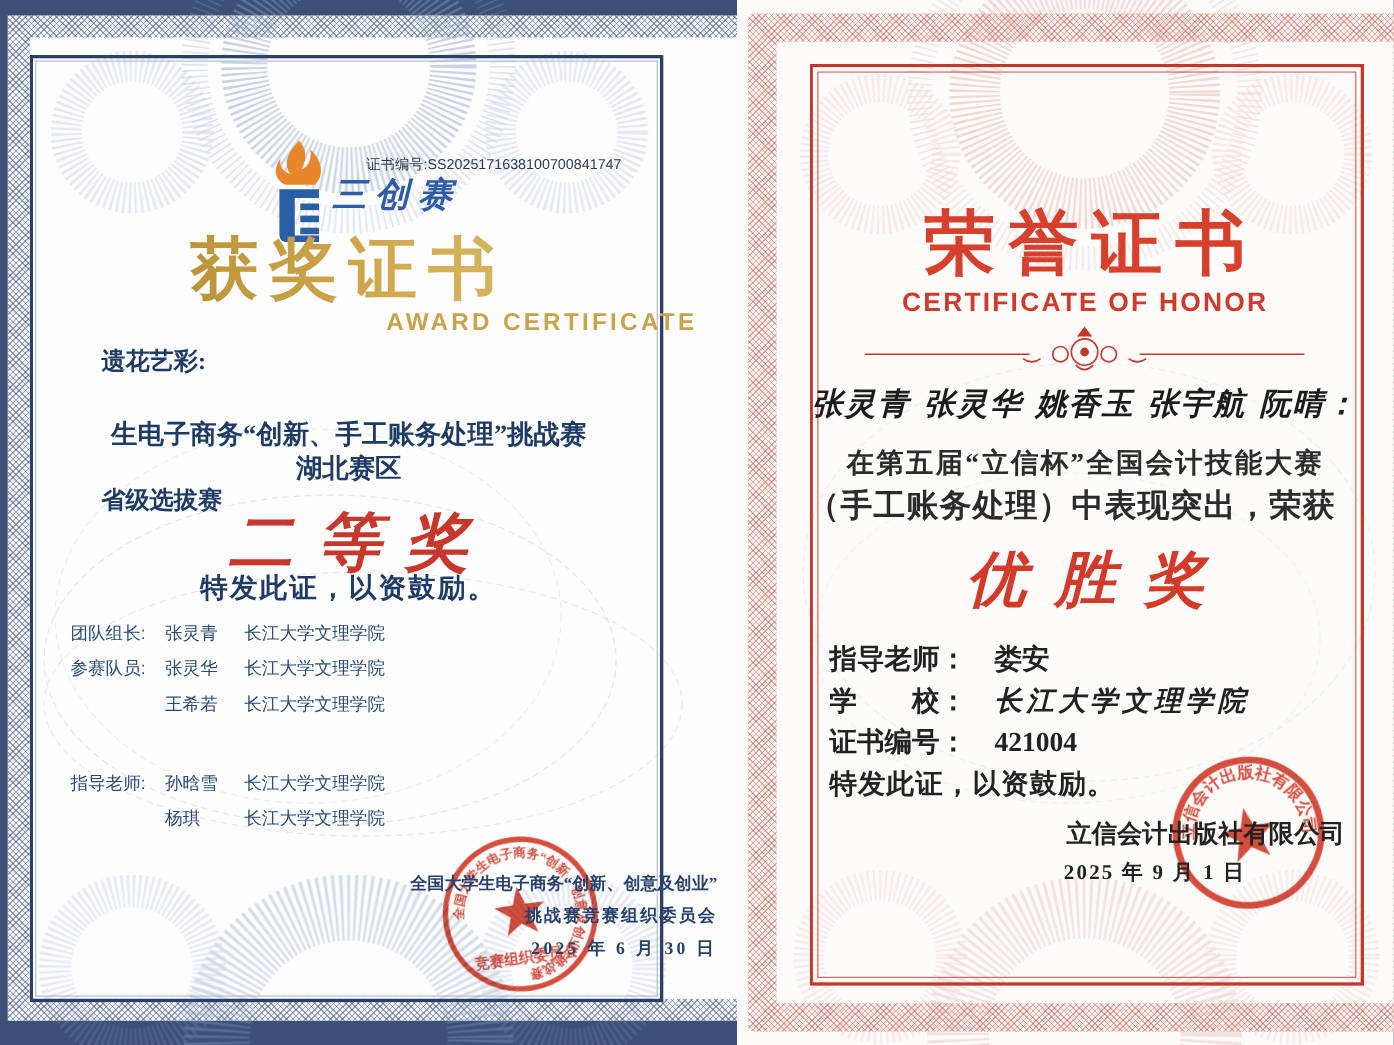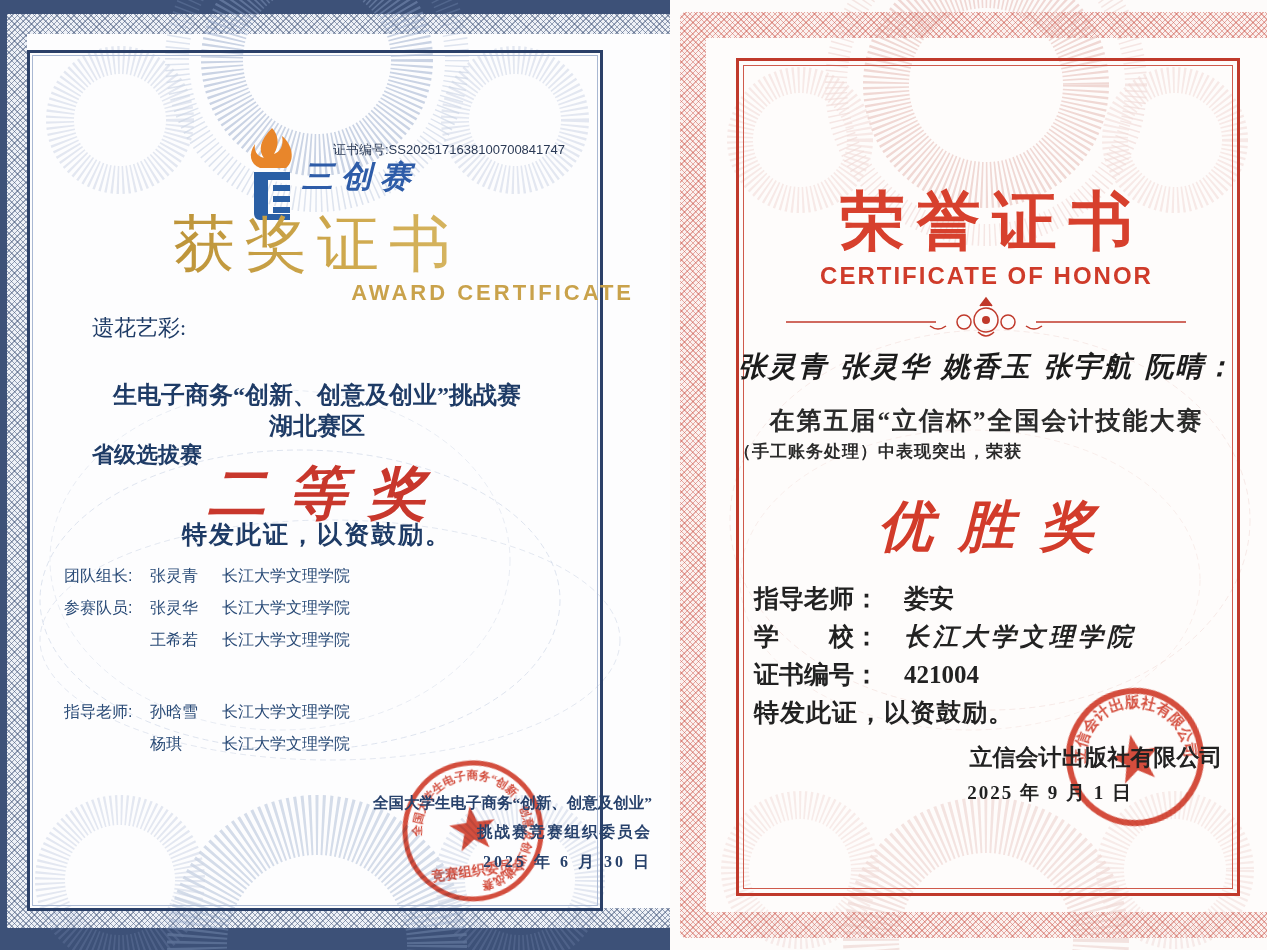--- a/index.html
+++ b/index.html
@@ -17,27 +17,27 @@
        #eef1f7;}
   .l-paper{position:absolute;top:34px;left:27px;right:16px;bottom:42px;background:#fdfdfe;}
   .l-frame{position:absolute;top:50px;left:27px;width:570px;height:855px;border:3px solid #2b4068;}
   .l-frame-in{position:absolute;inset:2px;border:1px solid #a9b8d3;}
 
   .l-certno{position:absolute;top:141px;left:0;width:565px;text-align:right;
      font-family:"Liberation Sans",sans-serif;font-size:13px;color:#2b3a55;}
   .l-brand{position:absolute;top:156px;left:302px;font-size:31px;font-weight:bold;font-style:italic;
      color:#2e5ca8;letter-spacing:8px;font-family:"DejaVu Serif",serif;}
   .l-title{position:absolute;top:202px;left:0;width:634px;text-align:center;
-     font-size:62px;font-weight:normal;letter-spacing:10px;color:#c49a3f;
+     font-size:62px;font-weight:bold;letter-spacing:10px;color:#c49a3f;
      background:linear-gradient(90deg,#ab7f25,#cfa94e 55%,#e0c77e);
      -webkit-background-clip:text;background-clip:text;-webkit-text-fill-color:transparent;}
   .l-sub{position:absolute;top:280px;left:0;width:634px;text-align:right;
      font-family:"Liberation Sans",sans-serif;font-size:22px;font-weight:bold;
      letter-spacing:3px;color:#c9a24b;}
-  .l-recipient{position:absolute;top:313px;left:92px;font-size:22px;font-weight:normal;color:#1e3b66;}
+  .l-recipient{position:absolute;top:313px;left:92px;font-size:22px;font-weight:bold;color:#1e3b66;}
   .l-body1{position:absolute;top:346px;left:0;width:634px;text-align:center;font-size:24px;font-weight:bold;color:#1e3b66;}
   .l-body2{position:absolute;top:379px;left:0;width:634px;text-align:center;font-size:24px;font-weight:bold;color:#1e3b66;}
   .l-body3{position:absolute;top:410px;left:0;width:634px;text-align:center;font-size:24px;font-weight:bold;color:#1e3b66;}
   .l-stage{position:absolute;top:440px;left:92px;font-size:22px;font-weight:bold;color:#1e3b66;}
   .l-award{position:absolute;top:455px;left:0;width:634px;text-align:center;
      font-size:58px;font-weight:bold;font-style:italic;letter-spacing:22px;color:#c8372c;
      font-family:Liberation Sans, sans-serif;text-indent:22px;}
   .l-motto{position:absolute;top:518px;left:0;width:634px;text-align:center;
      font-size:25px;font-weight:bold;color:#1e3b66;letter-spacing:2px;}
   .mrow{position:absolute;left:64px;font-family:"Liberation Sans",sans-serif;
@@ -66,21 +66,21 @@
      letter-spacing:12px;color:#d7402d;text-indent:12px;}
   .r-sub{position:absolute;top:262px;left:0;width:633px;text-align:center;
      font-family:"Liberation Sans",sans-serif;font-size:24px;font-weight:bold;
      letter-spacing:2px;color:#cf3b2a;}
   .r-divider{position:absolute;top:296px;left:116px;}
   .r-names{position:absolute;top:348px;left:68px;width:520px;
      font-size:28px;font-weight:bold;font-style:italic;color:#1c1c1c;
      font-family:"DejaVu Serif",serif;letter-spacing:2px;}
   .r-body1{position:absolute;top:404px;left:0;width:633px;text-align:center;
      font-size:25px;font-weight:bold;color:#2b2b2b;letter-spacing:2px;}
-  .r-body2{position:absolute;top:440px;left:64px;font-size:17px;font-weight:bold;color:#2b2b2b;letter-spacing:1px;}
+  .r-body2{position:absolute;top:440px;left:64px;font-size:29px;font-weight:bold;color:#2b2b2b;letter-spacing:1px;}
   .r-award{position:absolute;top:490px;left:0;width:633px;text-align:center;
      font-size:55px;font-weight:bold;font-style:italic;color:#d23b2a;
      letter-spacing:26px;text-indent:26px;font-family:"DejaVu Serif",serif;}
   .r-field{position:absolute;left:84px;font-size:25px;font-weight:bold;color:#222;}
   .r-flabel{display:inline-block;min-width:150px;}
   .r-script{font-style:italic;font-family:"DejaVu Serif",serif;letter-spacing:4px;}
   .r-motto{position:absolute;top:696px;left:84px;font-size:25px;font-weight:bold;color:#222;letter-spacing:1px;}
   .r-issuer{position:absolute;top:742px;left:246px;width:360px;text-align:center;
      font-size:23px;font-weight:bold;color:#222;}
   .r-date{position:absolute;top:780px;left:200px;width:360px;text-align:center;
@@ -128,21 +128,21 @@
       <path d="M8 46 L44 46 L44 54 L22 54 L22 88 L44 88 L44 94 L14 94 C10 94 8 91 8 87 Z" fill="#2a5fa5"></path>
       <rect x="27" y="59" width="17" height="6" fill="#2a5fa5"></rect>
       <rect x="27" y="70" width="17" height="6" fill="#2a5fa5"></rect>
       <rect x="27" y="81" width="17" height="6" fill="#2a5fa5"></rect>
     </svg>
     <div class="l-brand txt">三创赛</div>
 
     <div class="l-title txt">获奖证书</div>
     <div class="l-sub txt">AWARD CERTIFICATE</div>
     <div class="l-recipient txt">遗花艺彩:</div>
-    <div class="l-body2 txt">生电子商务“创新、创意及创业”挑战赛</div>
+    <div class="l-body2 txt">生电子商务“创新、手工账务处理”挑战赛</div>
     <div class="l-body3 txt">湖北赛区</div>
     <div class="l-stage txt">省级选拔赛</div>
     <div class="l-award txt">二等奖</div>
     <div class="l-motto txt">特发此证，以资鼓励。</div>
 
     <div class="mrow txt" style="top:566px">
       <span class="mrole">团队组长:</span><span class="mname">张灵青</span><span class="mschool">长江大学文理学院</span>
     </div>
     <div class="mrow txt" style="top:598px">
       <span class="mrole">参赛队员:</span><span class="mname">张灵华</span><span class="mschool">长江大学文理学院</span>

